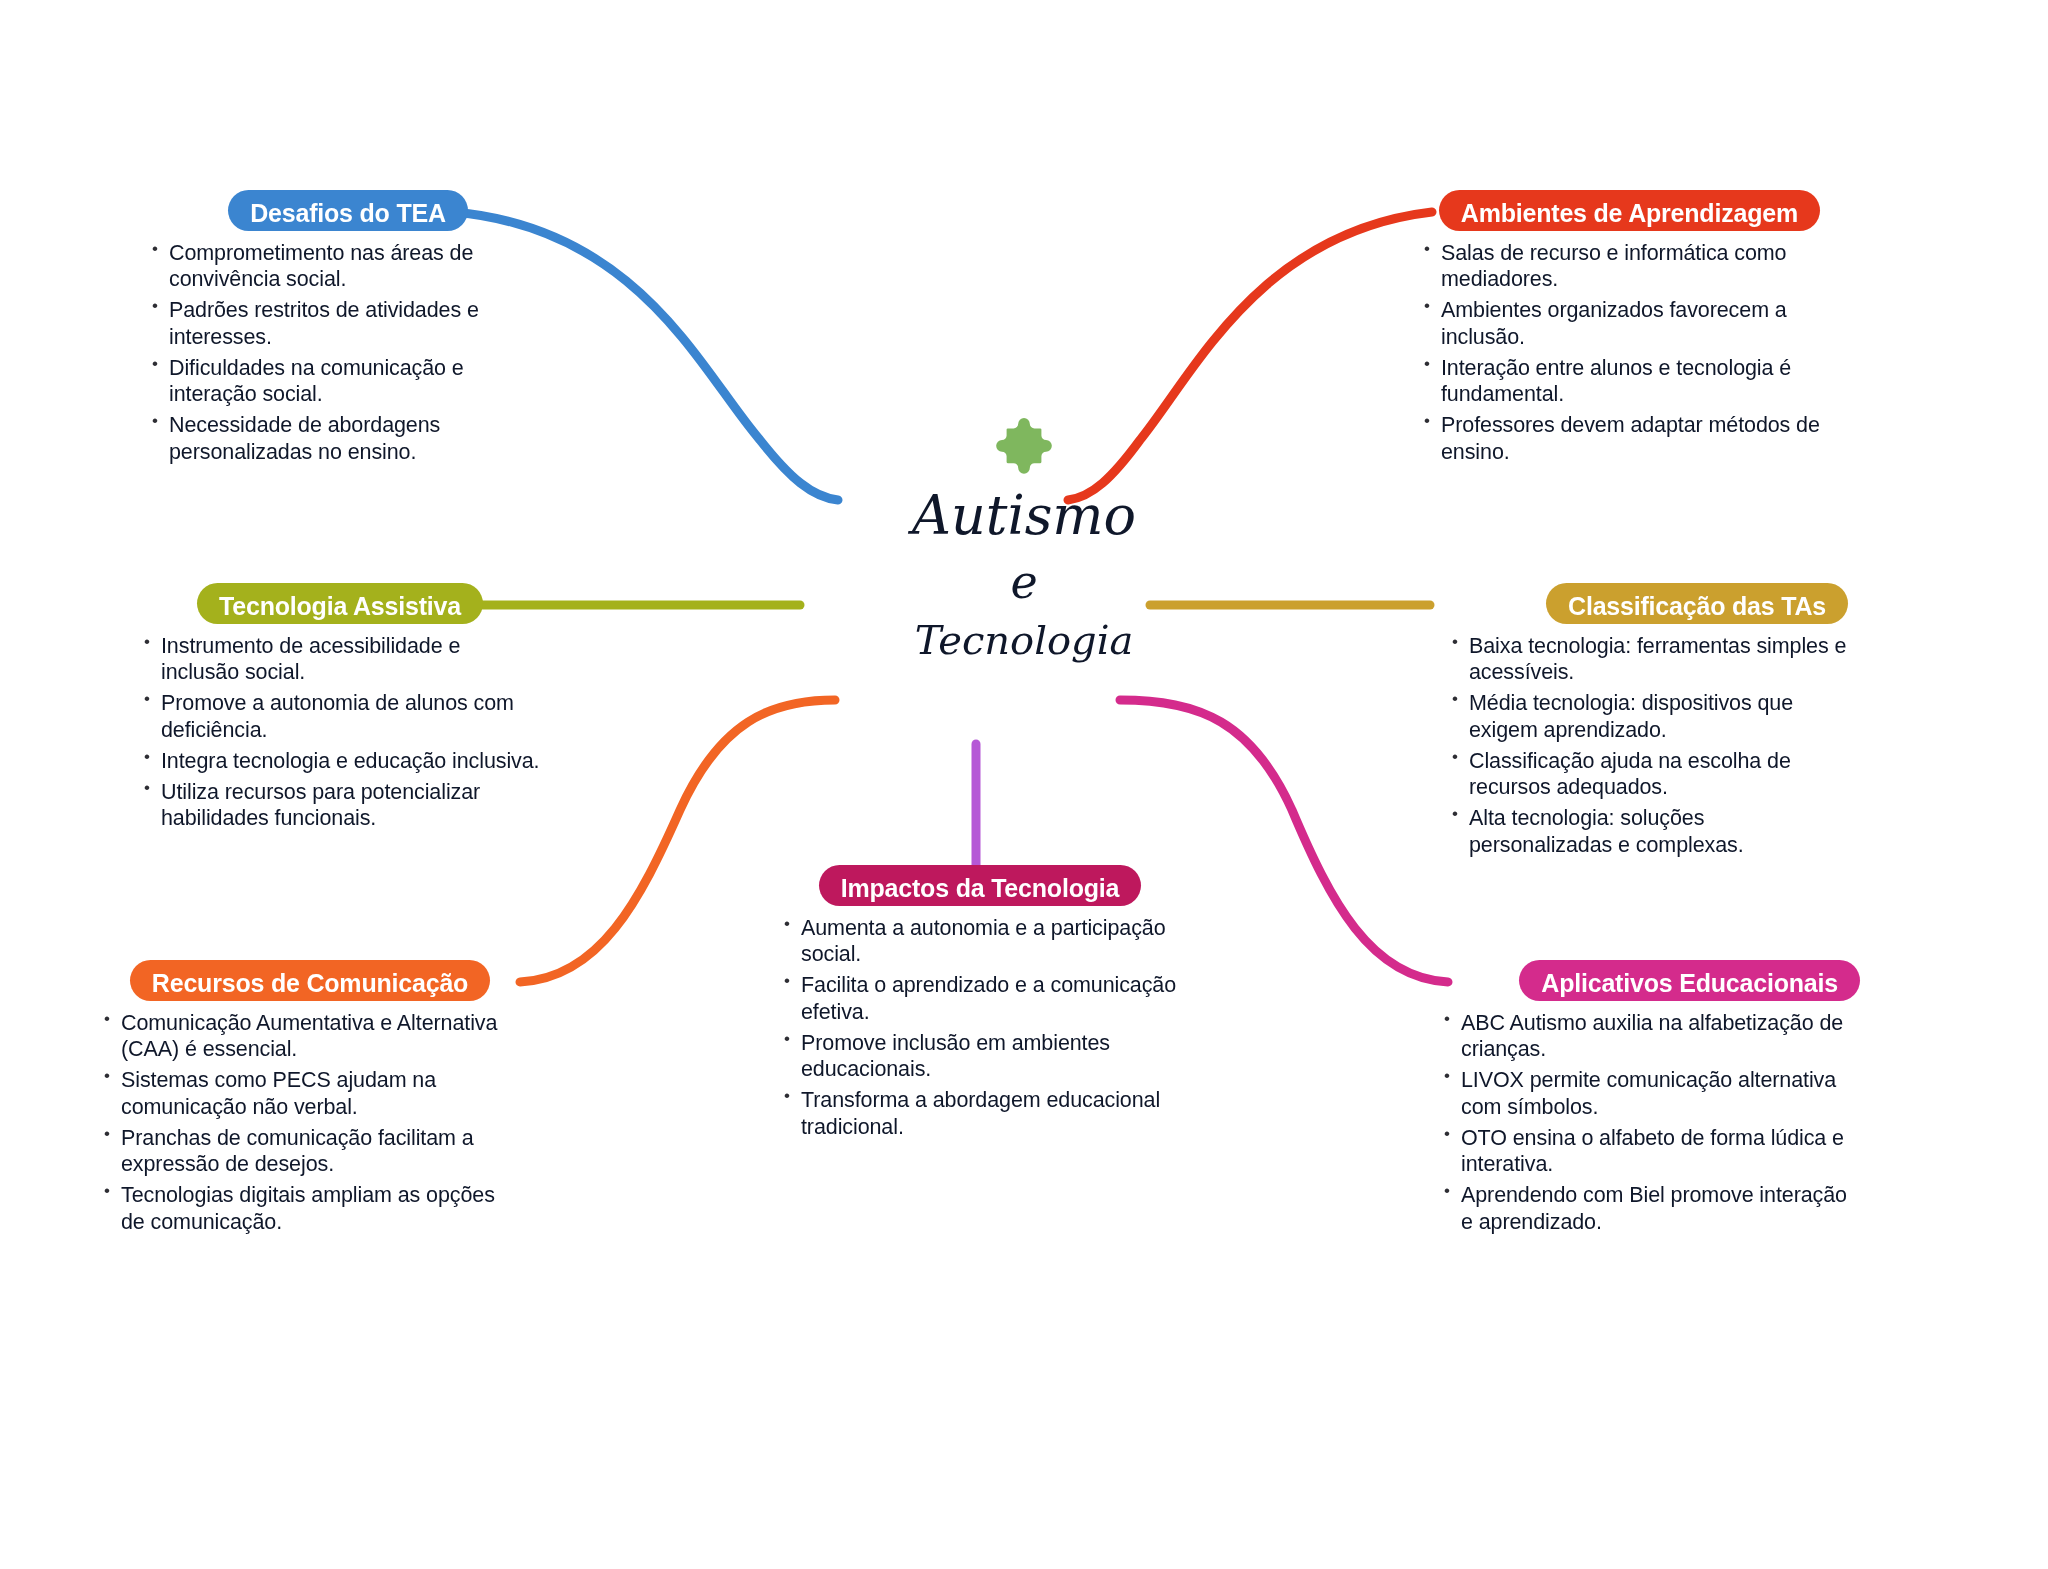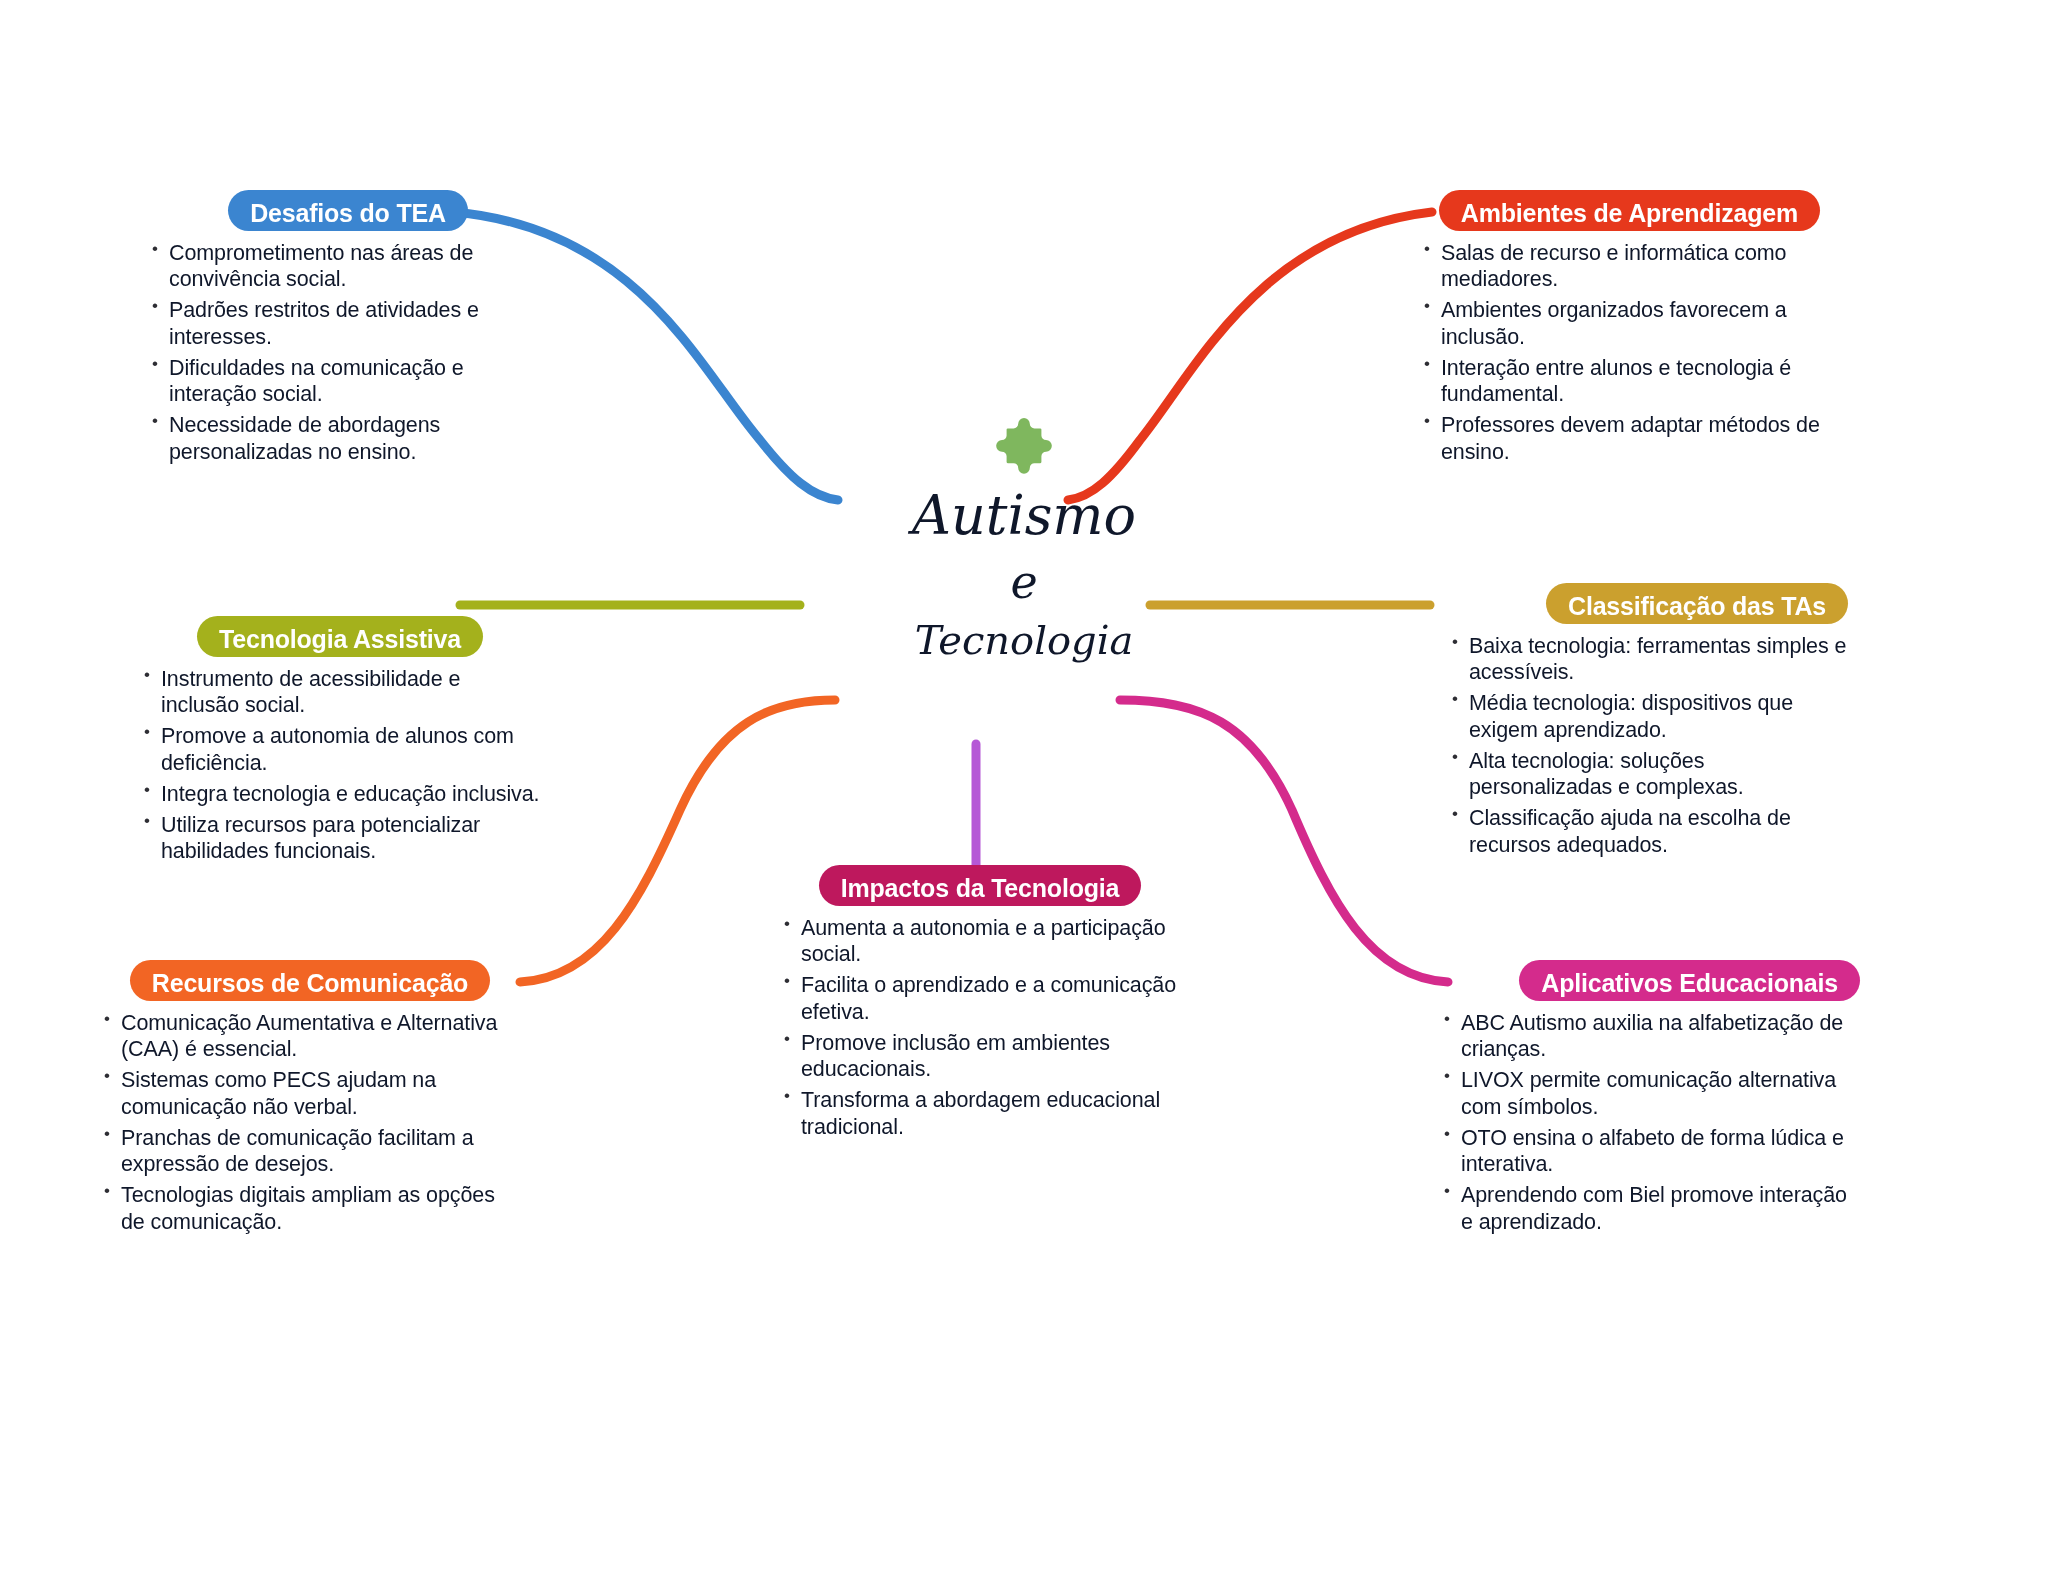--- a/index.html
+++ b/index.html
@@ -154,39 +154,39 @@
     <ul class="points">
       <li>Salas de recurso e informática como mediadores.</li>
       <li>Ambientes organizados favorecem a inclusão.</li>
       <li>Interação entre alunos e tecnologia é fundamental.</li>
       <li>Professores devem adaptar métodos de ensino.</li>
     </ul>
   </div>
 
   <div class="branch" id="b-assistiva">
     <div class="pill-row center">
-      <span class="pill" style="background: rgb(164, 177, 28); margin-top: 33px;">Tecnologia Assistiva</span>
+      <span class="pill" style="background: rgb(164, 177, 28);">Tecnologia Assistiva</span>
     </div>
     <ul class="points">
       <li>Instrumento de acessibilidade e inclusão social.</li>
       <li>Promove a autonomia de alunos com deficiência.</li>
       <li>Integra tecnologia e educação inclusiva.</li>
       <li>Utiliza recursos para potencializar habilidades funcionais.</li>
     </ul>
   </div>
 
   <div class="branch" id="b-classif">
     <div class="pill-row right">
       <span class="pill" style="background: rgb(203, 160, 46);">Classificação das TAs</span>
     </div>
     <ul class="points">
       <li>Baixa tecnologia: ferramentas simples e acessíveis.</li>
       <li>Média tecnologia: dispositivos que exigem aprendizado.</li>
+      <li>Classificação ajuda na escolha de recursos adequados.</li>
       <li>Alta tecnologia: soluções personalizadas e complexas.</li>
-      <li>Classificação ajuda na escolha de recursos adequados.</li>
     </ul>
   </div>
 
   <div class="branch" id="b-recursos">
     <div class="pill-row center">
       <span class="pill" style="background: rgb(242, 101, 36);">Recursos de Comunicação</span>
     </div>
     <ul class="points">
       <li>Comunicação Aumentativa e Alternativa (CAA) é essencial.</li>
       <li>Sistemas como PECS ajudam na comunicação não verbal.</li>

